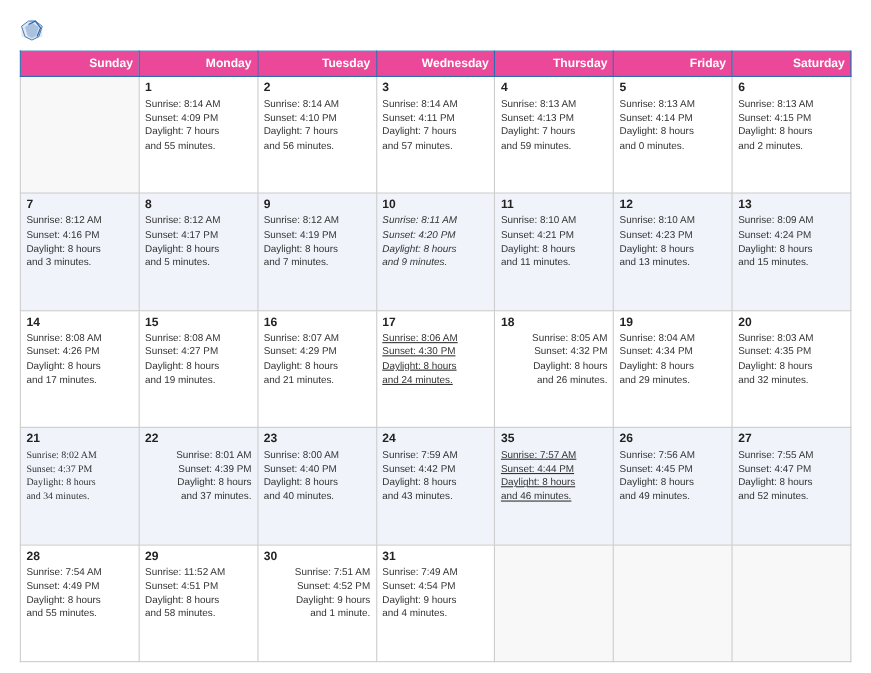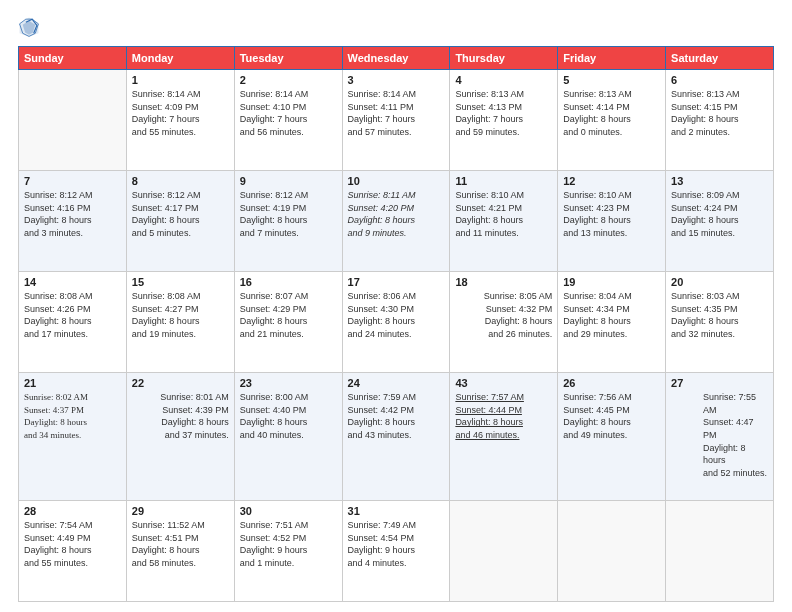--- a/index.html
+++ b/index.html
@@ -55,23 +55,23 @@
       font-weight: normal;
     }
     .calendar {
       flex: 1;
       border-collapse: collapse;
       width: 100%;
       font-size: 9.5px;
       table-layout: fixed;
     }
     .calendar th {
-      background: #ef4444;
+      background: #ec4899;
       color: #fff;
-      text-align: left;
+      text-align: right;
       padding: 5px 5px;
       font-size: 11px;
       font-weight: bold;
       border: 1px solid #2e6bb0;
     }
     .calendar td {
       border: 1px solid #ccc;
       vertical-align: top;
       padding: 4px 5px;
       height: 88px;
@@ -248,21 +248,21 @@
           </td>
           <td>
             <span class="day-number">16</span>
             <div class="day-info" style="white-space: pre-line;">Sunrise: 8:07 AM
 Sunset: 4:29 PM
 Daylight: 8 hours
 and 21 minutes.</div>
           </td>
           <td>
             <span class="day-number">17</span>
-            <div class="day-info" style="white-space: pre-line;">Sunrise: 8:06 AM
+            <div class="day-info" style="white-space: pre-line; text-decoration: underline;">Sunrise: 8:06 AM
 Sunset: 4:30 PM
 Daylight: 8 hours
 and 24 minutes.</div>
           </td>
           <td>
             <span class="day-number">18</span>
             <div class="day-info" style="white-space: pre-line; text-align: right;">Sunrise: 8:05 AM
 Sunset: 4:32 PM
 Daylight: 8 hours
 and 26 minutes.</div>
@@ -305,36 +305,36 @@
 and 40 minutes.</div>
           </td>
           <td class="row-shade">
             <span class="day-number">24</span>
             <div class="day-info" style="white-space: pre-line;">Sunrise: 7:59 AM
 Sunset: 4:42 PM
 Daylight: 8 hours
 and 43 minutes.</div>
           </td>
           <td class="row-shade">
-            <span class="day-number">43</span>
+            <span class="day-number">35</span>
             <div class="day-info" style="white-space: pre-line; text-decoration: underline;">Sunrise: 7:57 AM
 Sunset: 4:44 PM
 Daylight: 8 hours
 and 46 minutes.</div>
           </td>
           <td class="row-shade">
             <span class="day-number">26</span>
             <div class="day-info" style="white-space: pre-line;">Sunrise: 7:56 AM
 Sunset: 4:45 PM
 Daylight: 8 hours
 and 49 minutes.</div>
           </td>
           <td class="row-shade">
             <span class="day-number">27</span>
-            <div class="day-info" style="white-space: pre-line; margin-left: 32px;">Sunrise: 7:55 AM
+            <div class="day-info" style="white-space: pre-line;">Sunrise: 7:55 AM
 Sunset: 4:47 PM
 Daylight: 8 hours
 and 52 minutes.</div>
           </td>
         </tr>
         <tr>
           <td>
             <span class="day-number">28</span>
             <div class="day-info" style="white-space: pre-line;">Sunrise: 7:54 AM
 Sunset: 4:49 PM
@@ -343,21 +343,21 @@
           </td>
           <td>
             <span class="day-number">29</span>
             <div class="day-info" style="white-space: pre-line;">Sunrise: 11:52 AM
 Sunset: 4:51 PM
 Daylight: 8 hours
 and 58 minutes.</div>
           </td>
           <td>
             <span class="day-number">30</span>
-            <div class="day-info" style="white-space: pre-line;">Sunrise: 7:51 AM
+            <div class="day-info" style="white-space: pre-line; text-align: right;">Sunrise: 7:51 AM
 Sunset: 4:52 PM
 Daylight: 9 hours
 and 1 minute.</div>
           </td>
           <td>
             <span class="day-number">31</span>
             <div class="day-info" style="white-space: pre-line;">Sunrise: 7:49 AM
 Sunset: 4:54 PM
 Daylight: 9 hours
 and 4 minutes.</div>

